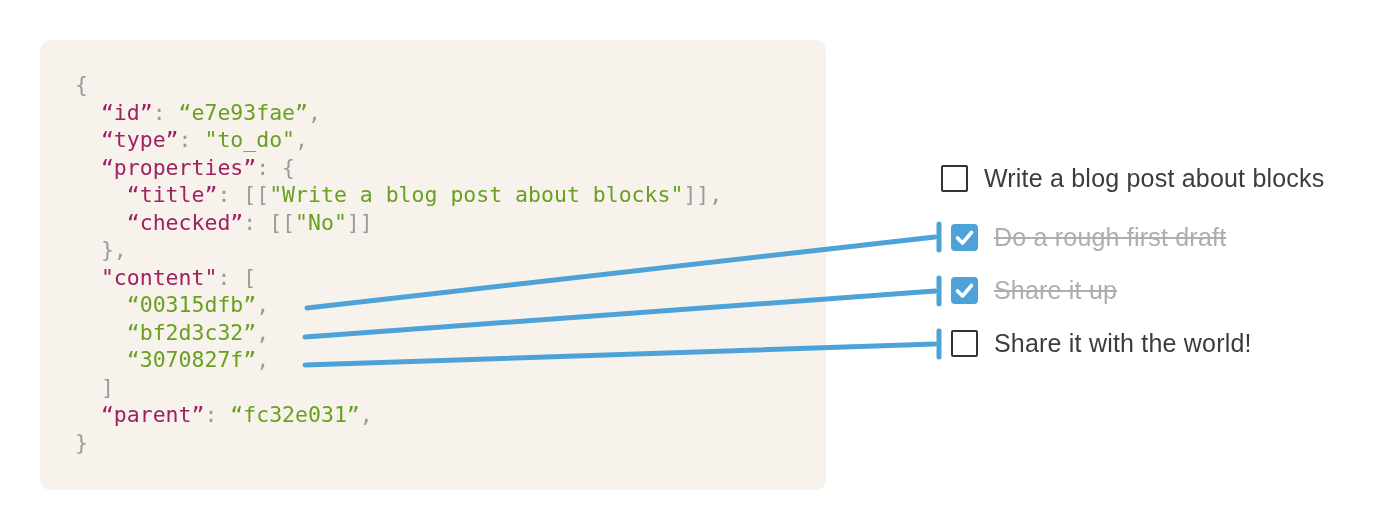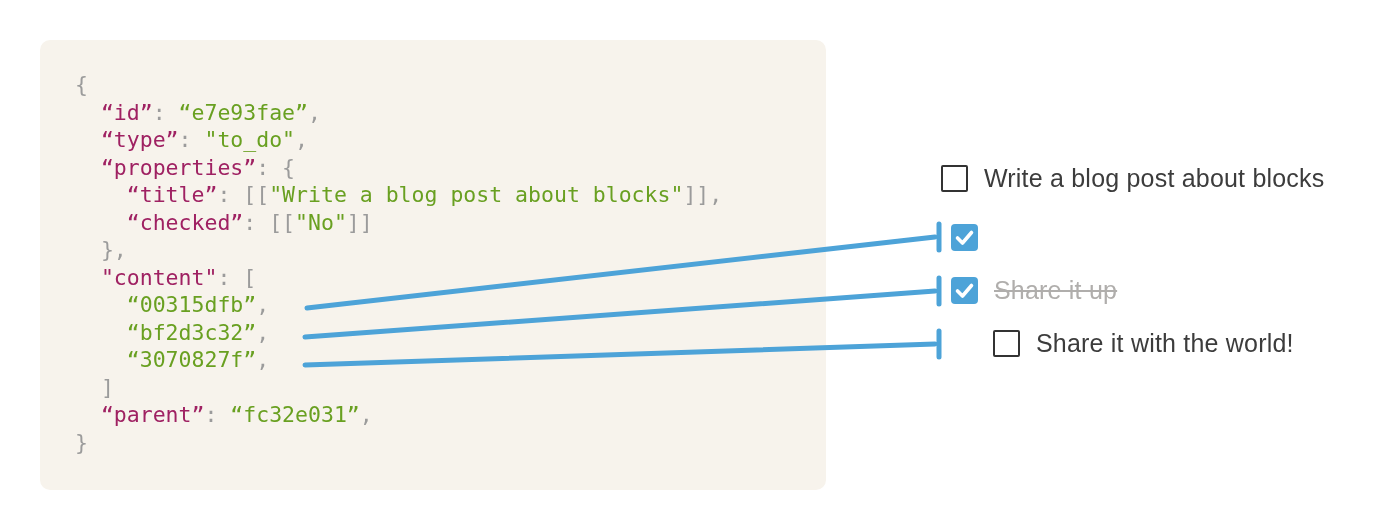--- a/index.html
+++ b/index.html
@@ -119,28 +119,29 @@
       <div class="todo-row" style="left: 905px; top: 164px; margin-left: 36px;">
         <span class="todo-checkbox unchecked"></span>
         <span class="todo-label">Write a blog post about blocks</span>
       </div>
       <div class="todo-row" style="left: 951px; top: 223px;">
         <span class="todo-checkbox checked">
           <svg viewBox="0 0 27 27" xmlns="http://www.w3.org/2000/svg">
             <polyline points="6.5,14 11.5,19 20.5,8.5" fill="none" stroke="#ffffff" stroke-width="3.6" stroke-linecap="round" stroke-linejoin="round"></polyline>
           </svg>
         </span>
+        <span class="todo-label done">Do a rough first draft</span>
       </div>
       <div class="todo-row" style="left: 951px; top: 276px;">
         <span class="todo-checkbox checked">
           <svg viewBox="0 0 27 27" xmlns="http://www.w3.org/2000/svg">
             <polyline points="6.5,14 11.5,19 20.5,8.5" fill="none" stroke="#ffffff" stroke-width="3.6" stroke-linecap="round" stroke-linejoin="round"></polyline>
           </svg>
         </span>
         <span class="todo-label done">Share it up</span>
       </div>
-      <div class="todo-row" style="left: 951px; top: 329px; margin-left: 42px;">
+      <div class="todo-row" style="left: 951px; top: 329px;">
         <span class="todo-checkbox unchecked"></span>
         <span class="todo-label">Share it with the world!</span>
       </div>
     </div>
 
 </div>
 
 </body></html>

